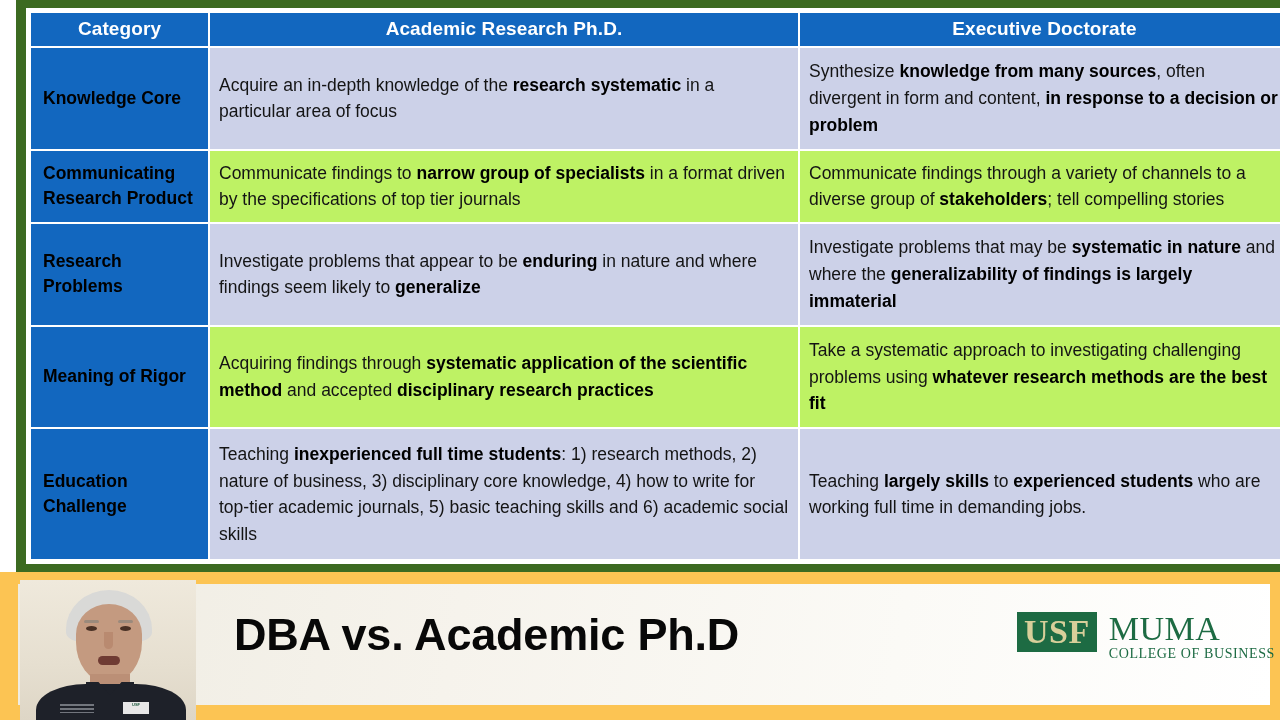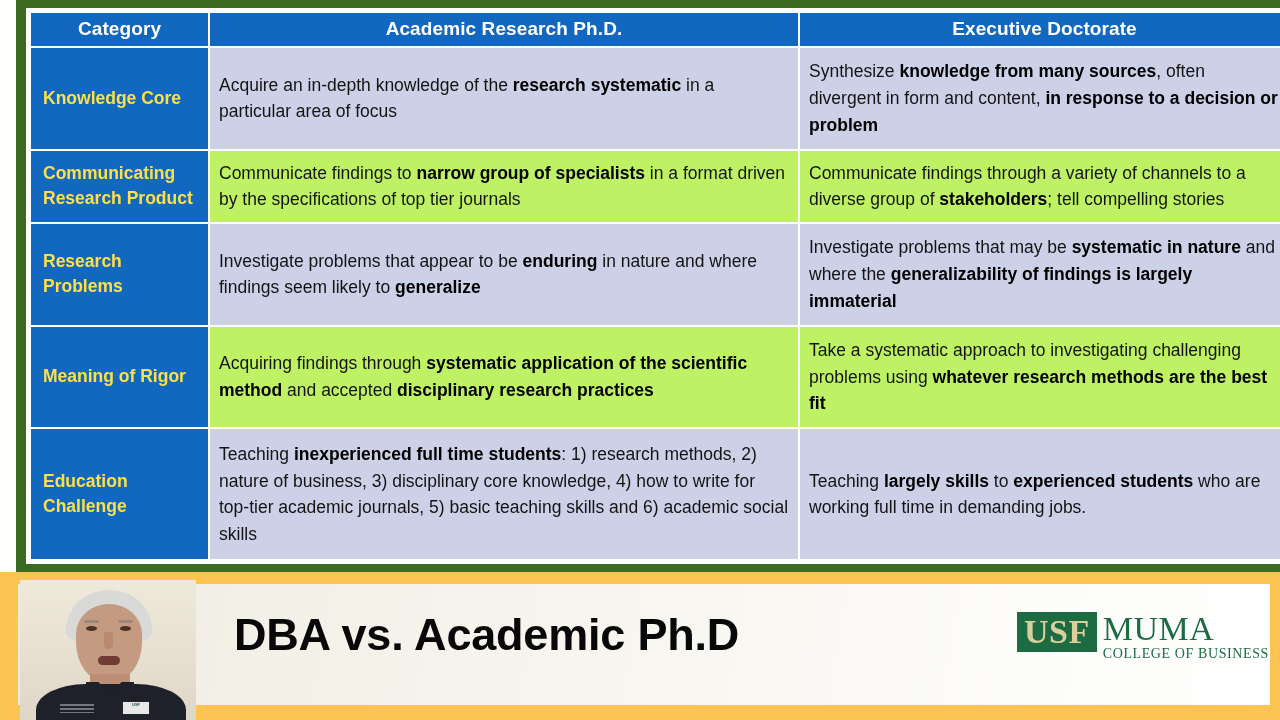--- a/index.html
+++ b/index.html
@@ -52,21 +52,21 @@
     font-size: 19px;
     font-weight: bold;
     text-align: center;
     padding: 5px 4px 6px 4px;
     height: 30px;
     letter-spacing: 0.1px;
   }
 
   td.cat {
     background: #1267bf;
-    color: #fde047;
+    color: #000000;
     font-size: 17.5px;
     font-weight: bold;
     line-height: 1.45;
     padding: 4px 8px 4px 12px;
     vertical-align: middle;
   }
 
   td.body {
     font-size: 17.5px;
     color: #141414;
@@ -229,21 +229,21 @@
     background: #1d6b43;
     color: #d8cf9a;
     font-family: "Liberation Serif", serif;
     font-weight: bold;
     font-size: 34px;
     line-height: 40px;
     padding: 0 7px;
     letter-spacing: 0.5px;
   }
   .logo-right {
-    margin-left: 6px;
+    margin-left: 12px;
     display: flex;
     flex-direction: column;
     justify-content: flex-start;
   }
   .logo-muma {
     color: #1d6b43;
     font-family: "Liberation Serif", serif;
     font-size: 34px;
     line-height: 33px;
     letter-spacing: 0.5px;

